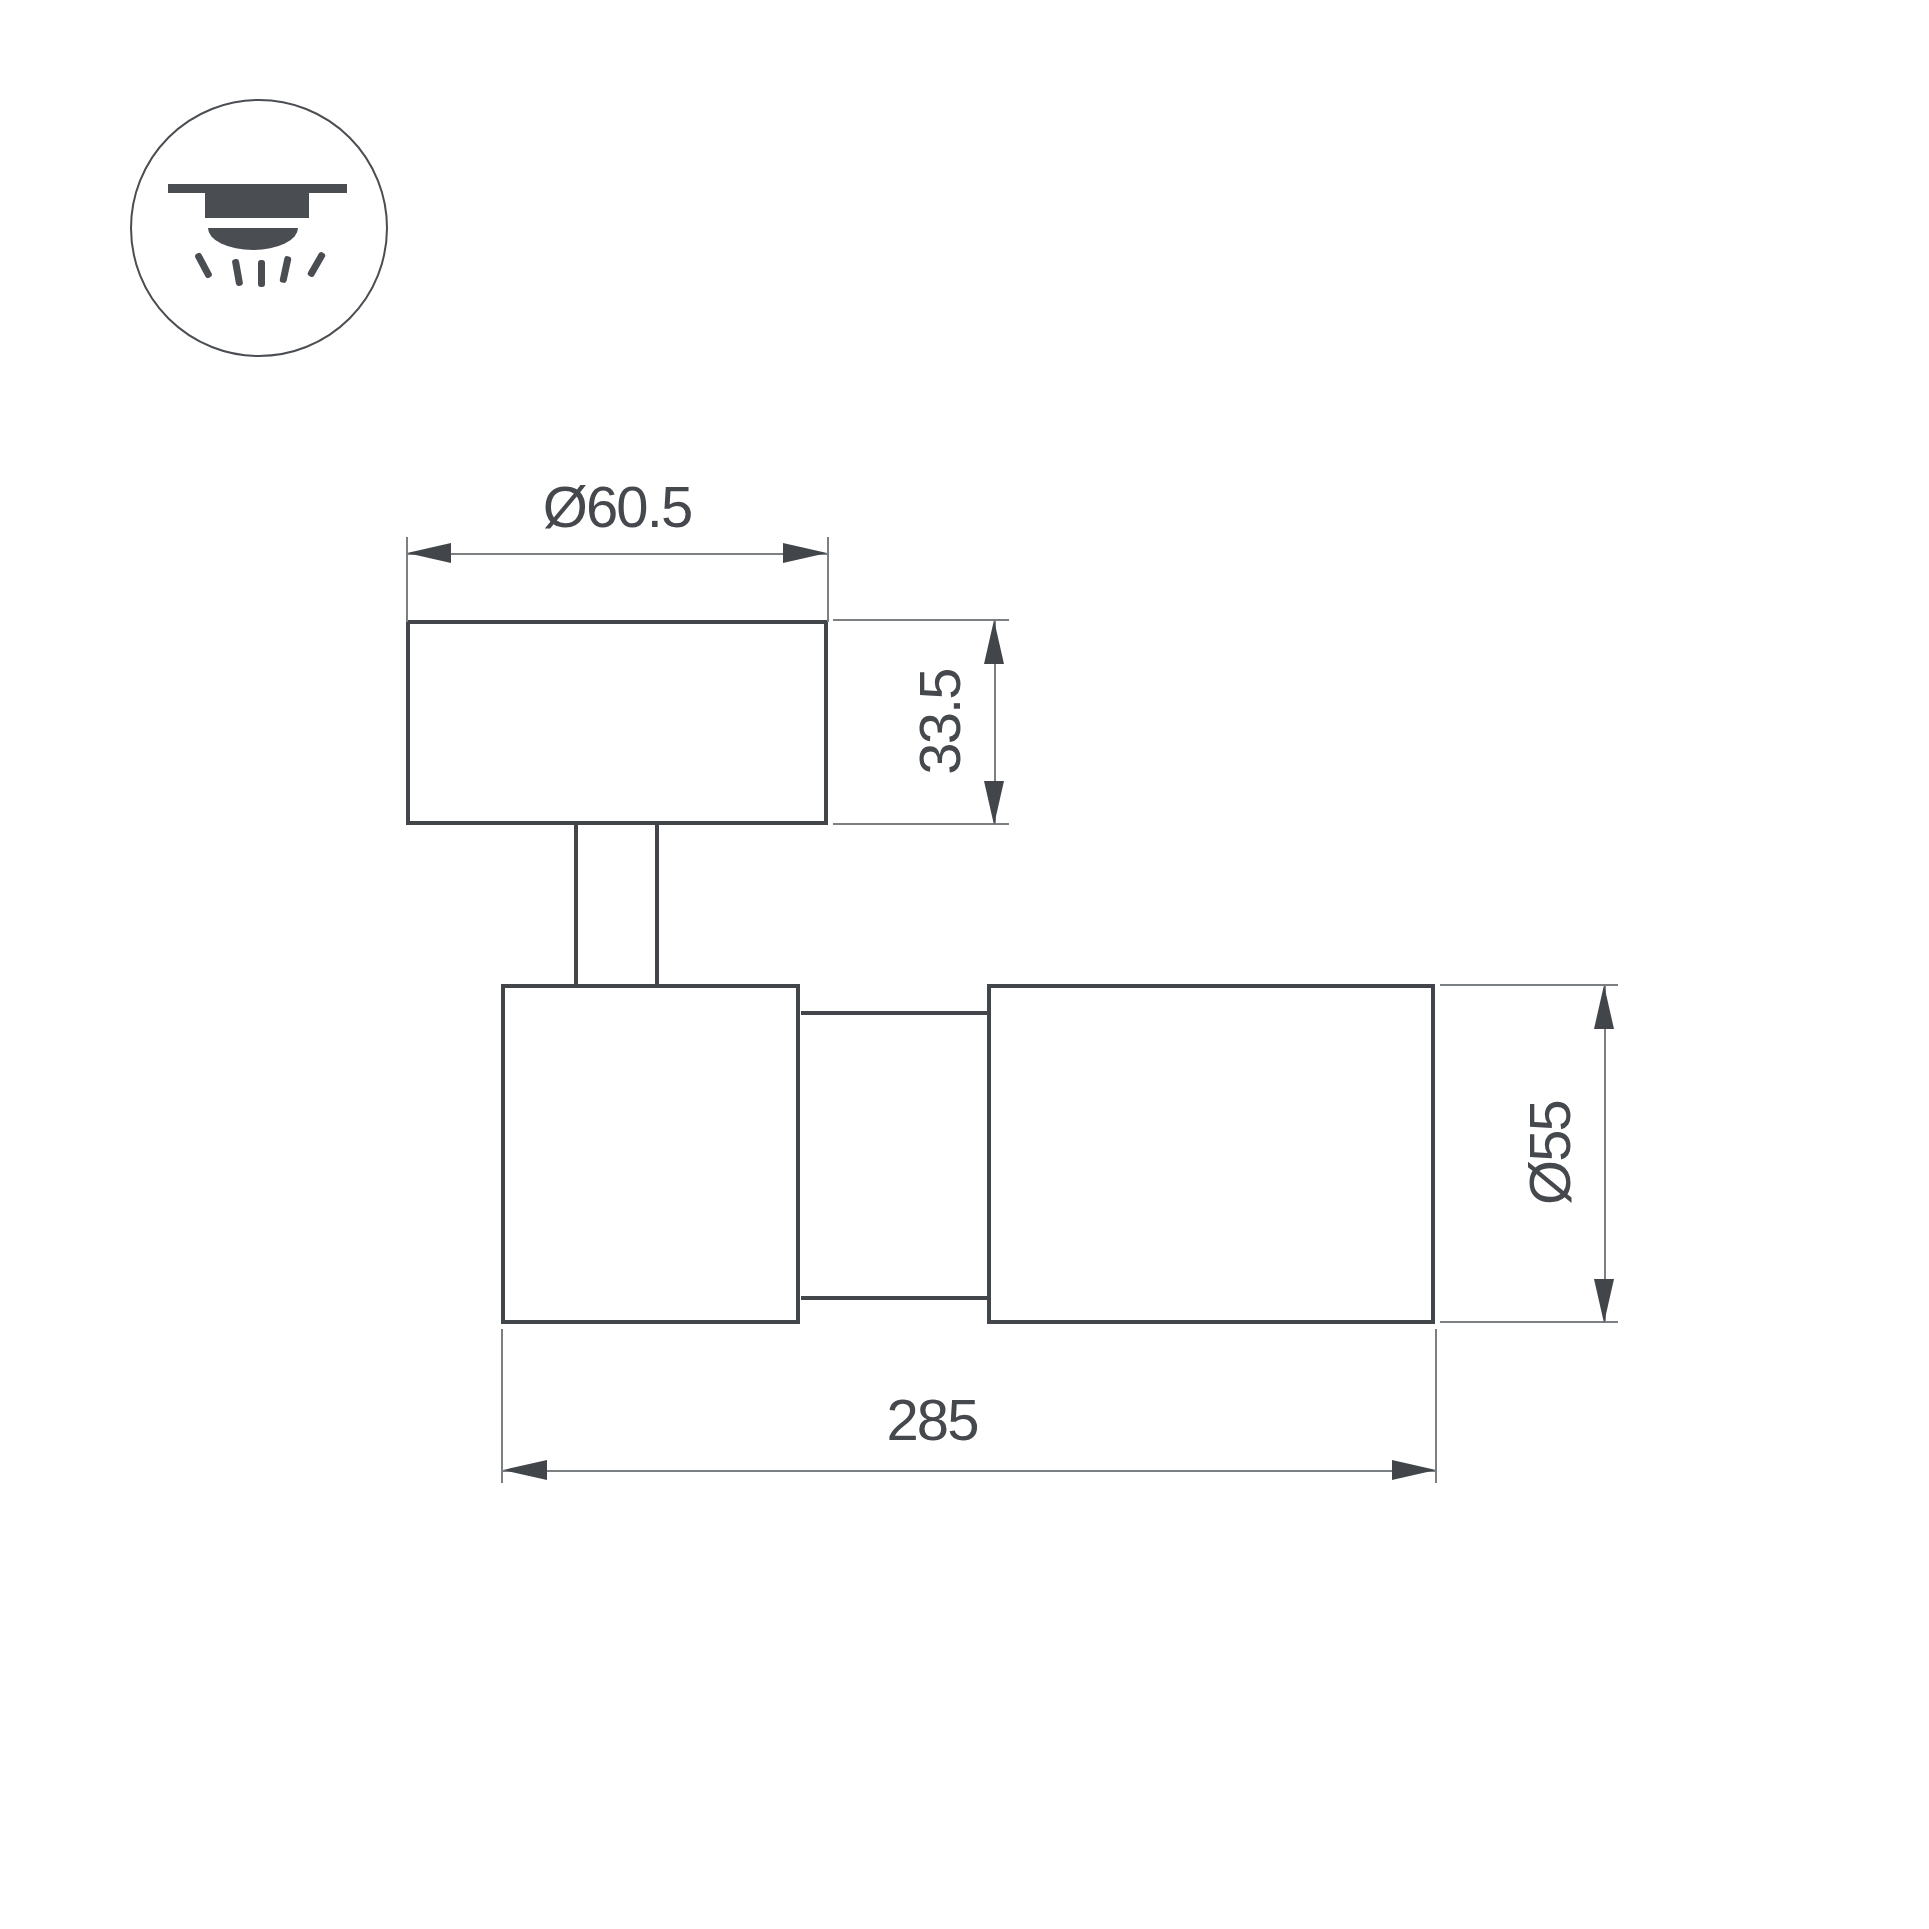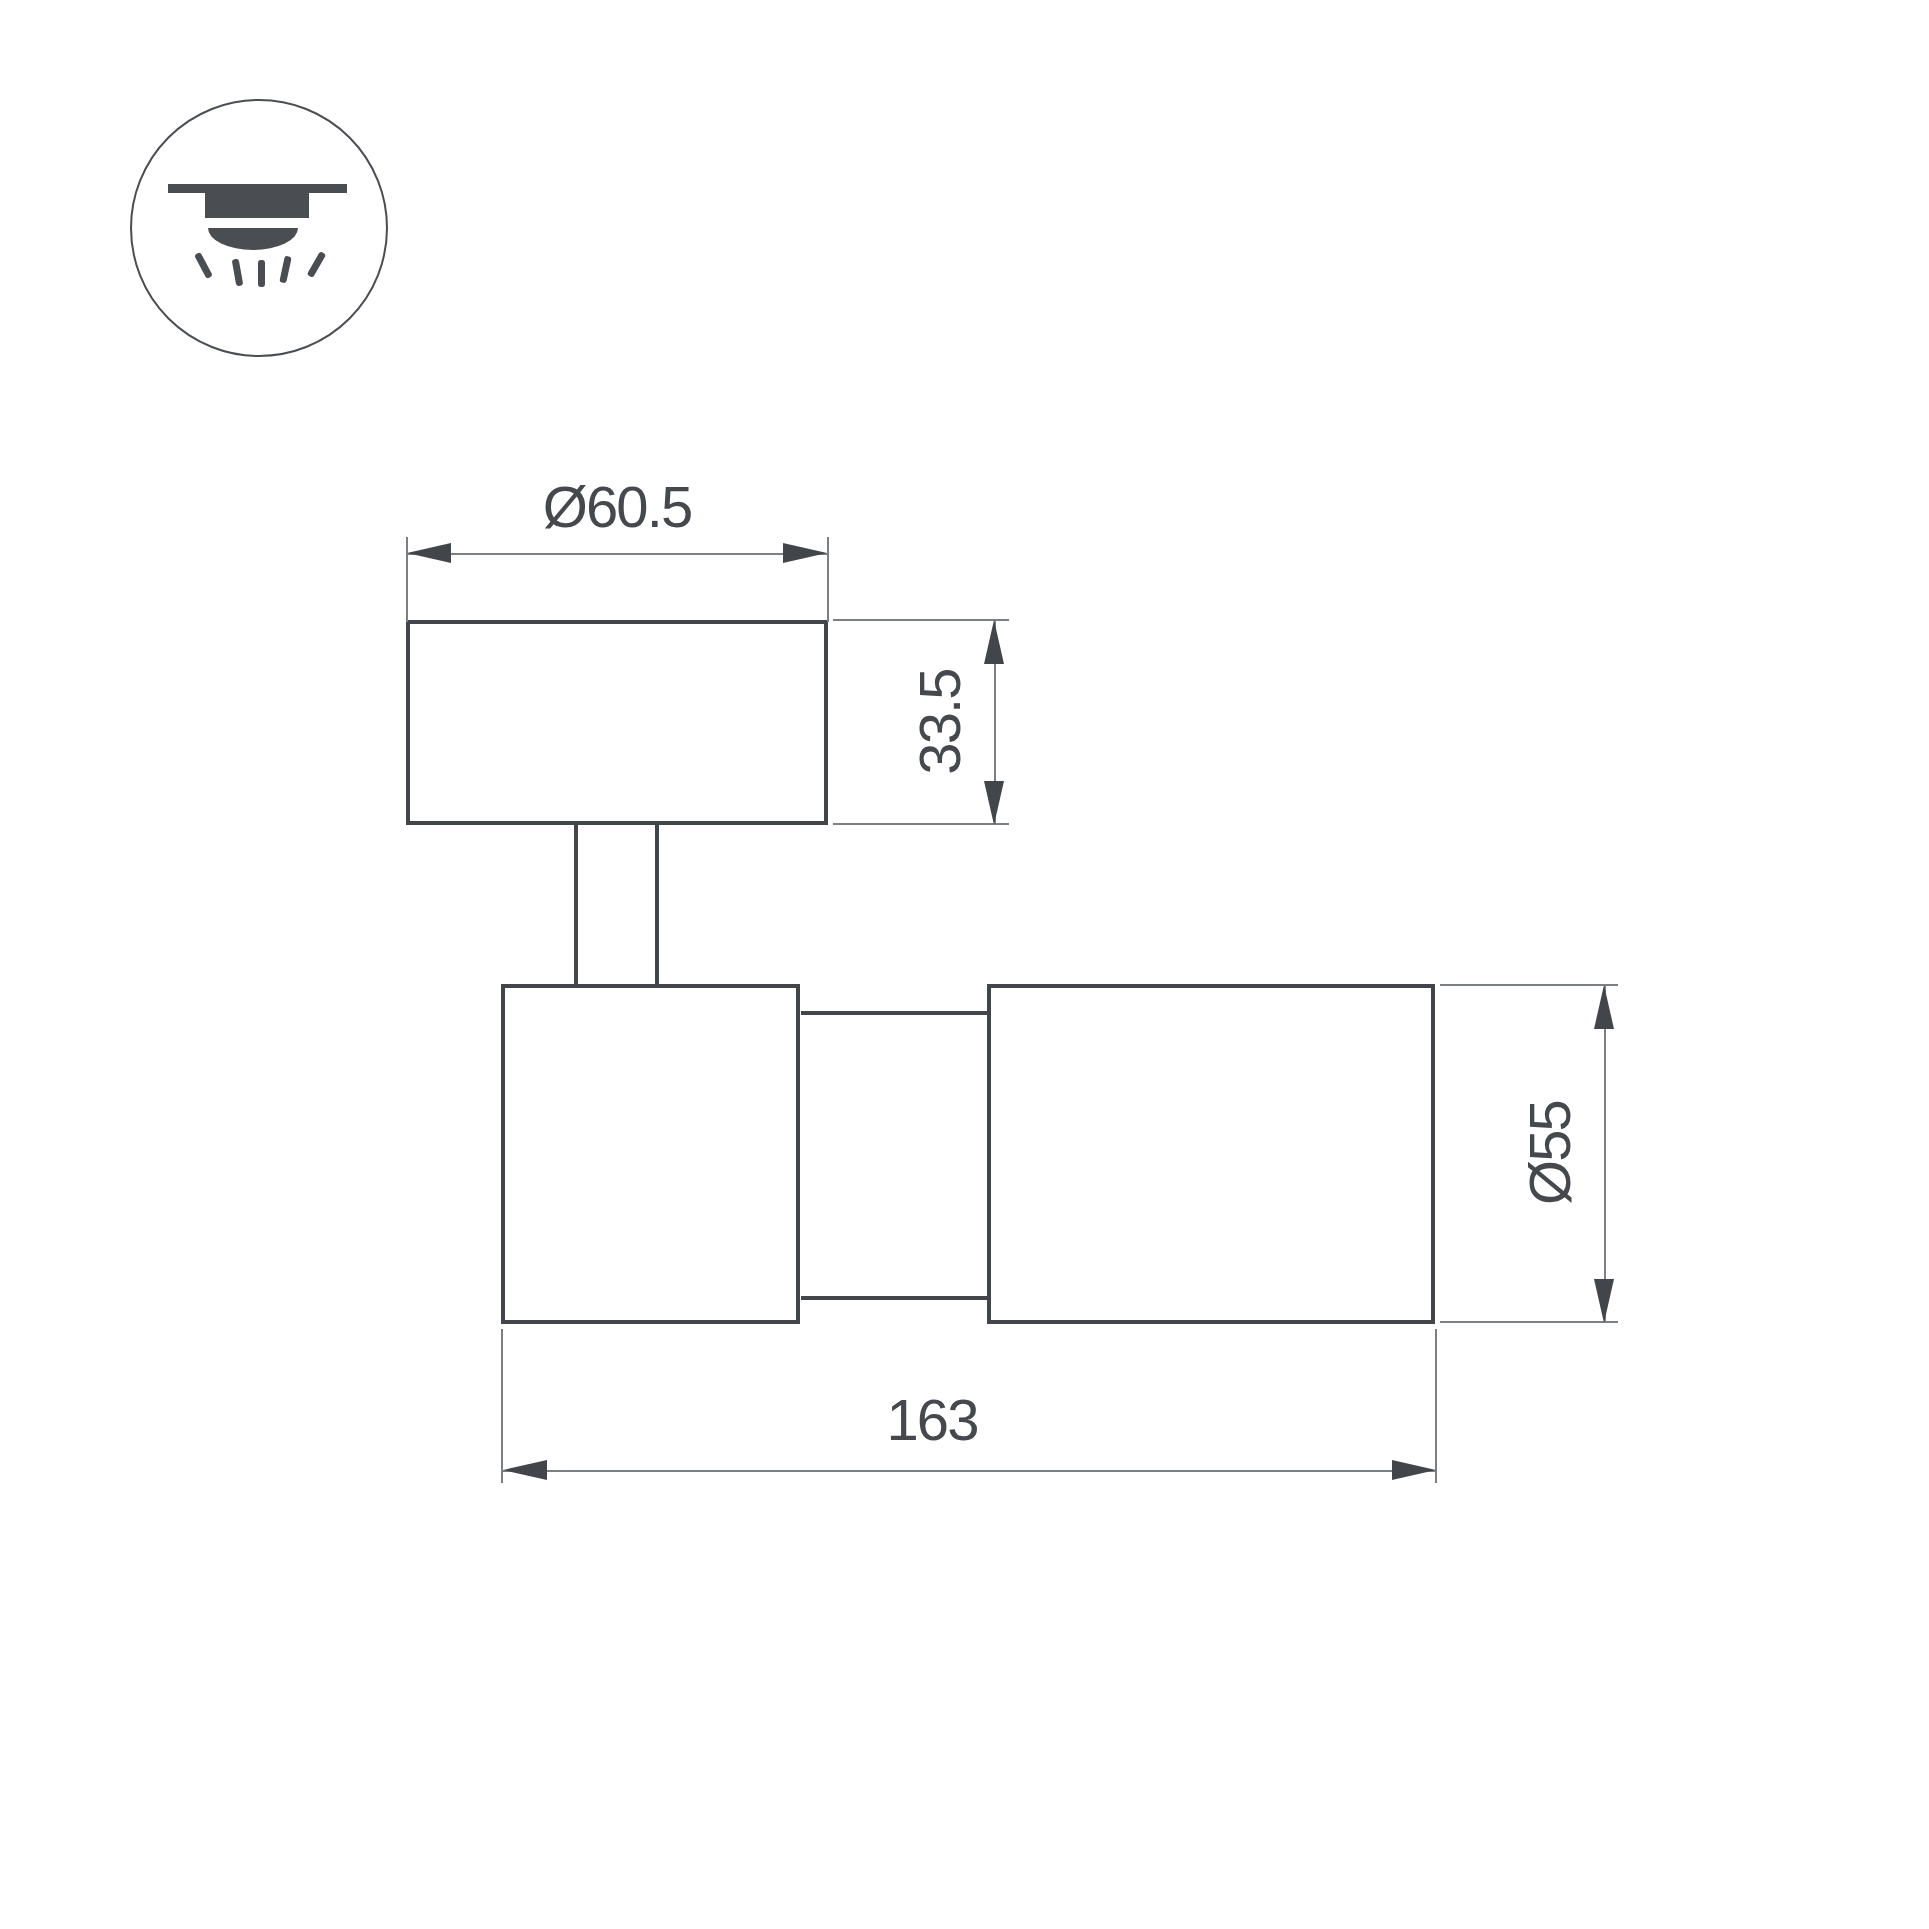--- a/index.html
+++ b/index.html
@@ -94,17 +94,17 @@
     <div class="arr arr-down" style="left:1558px;top:1261px;"></div>
     <div class="dim-label rot" style="left:1369px;top:1106px;">Ø55</div>
   </div>
 
   <div>
     <div class="vline" style="left:465px;top:1311px;height:154px;"></div>
     <div class="vline" style="left:1399px;top:1311px;height:154px;"></div>
     <div class="hline" style="left:467px;top:1452px;width:933px;"></div>
     <div class="arr arr-left" style="left:467px;top:1442px;"></div>
     <div class="arr arr-right" style="left:1356px;top:1442px;"></div>
-    <div class="dim-label" style="left:751px;top:1373px;">163</div>
+    <div class="dim-label" style="left:751px;top:1373px;">285</div>
   </div>
 
 </div>
 
 
 </body></html>

